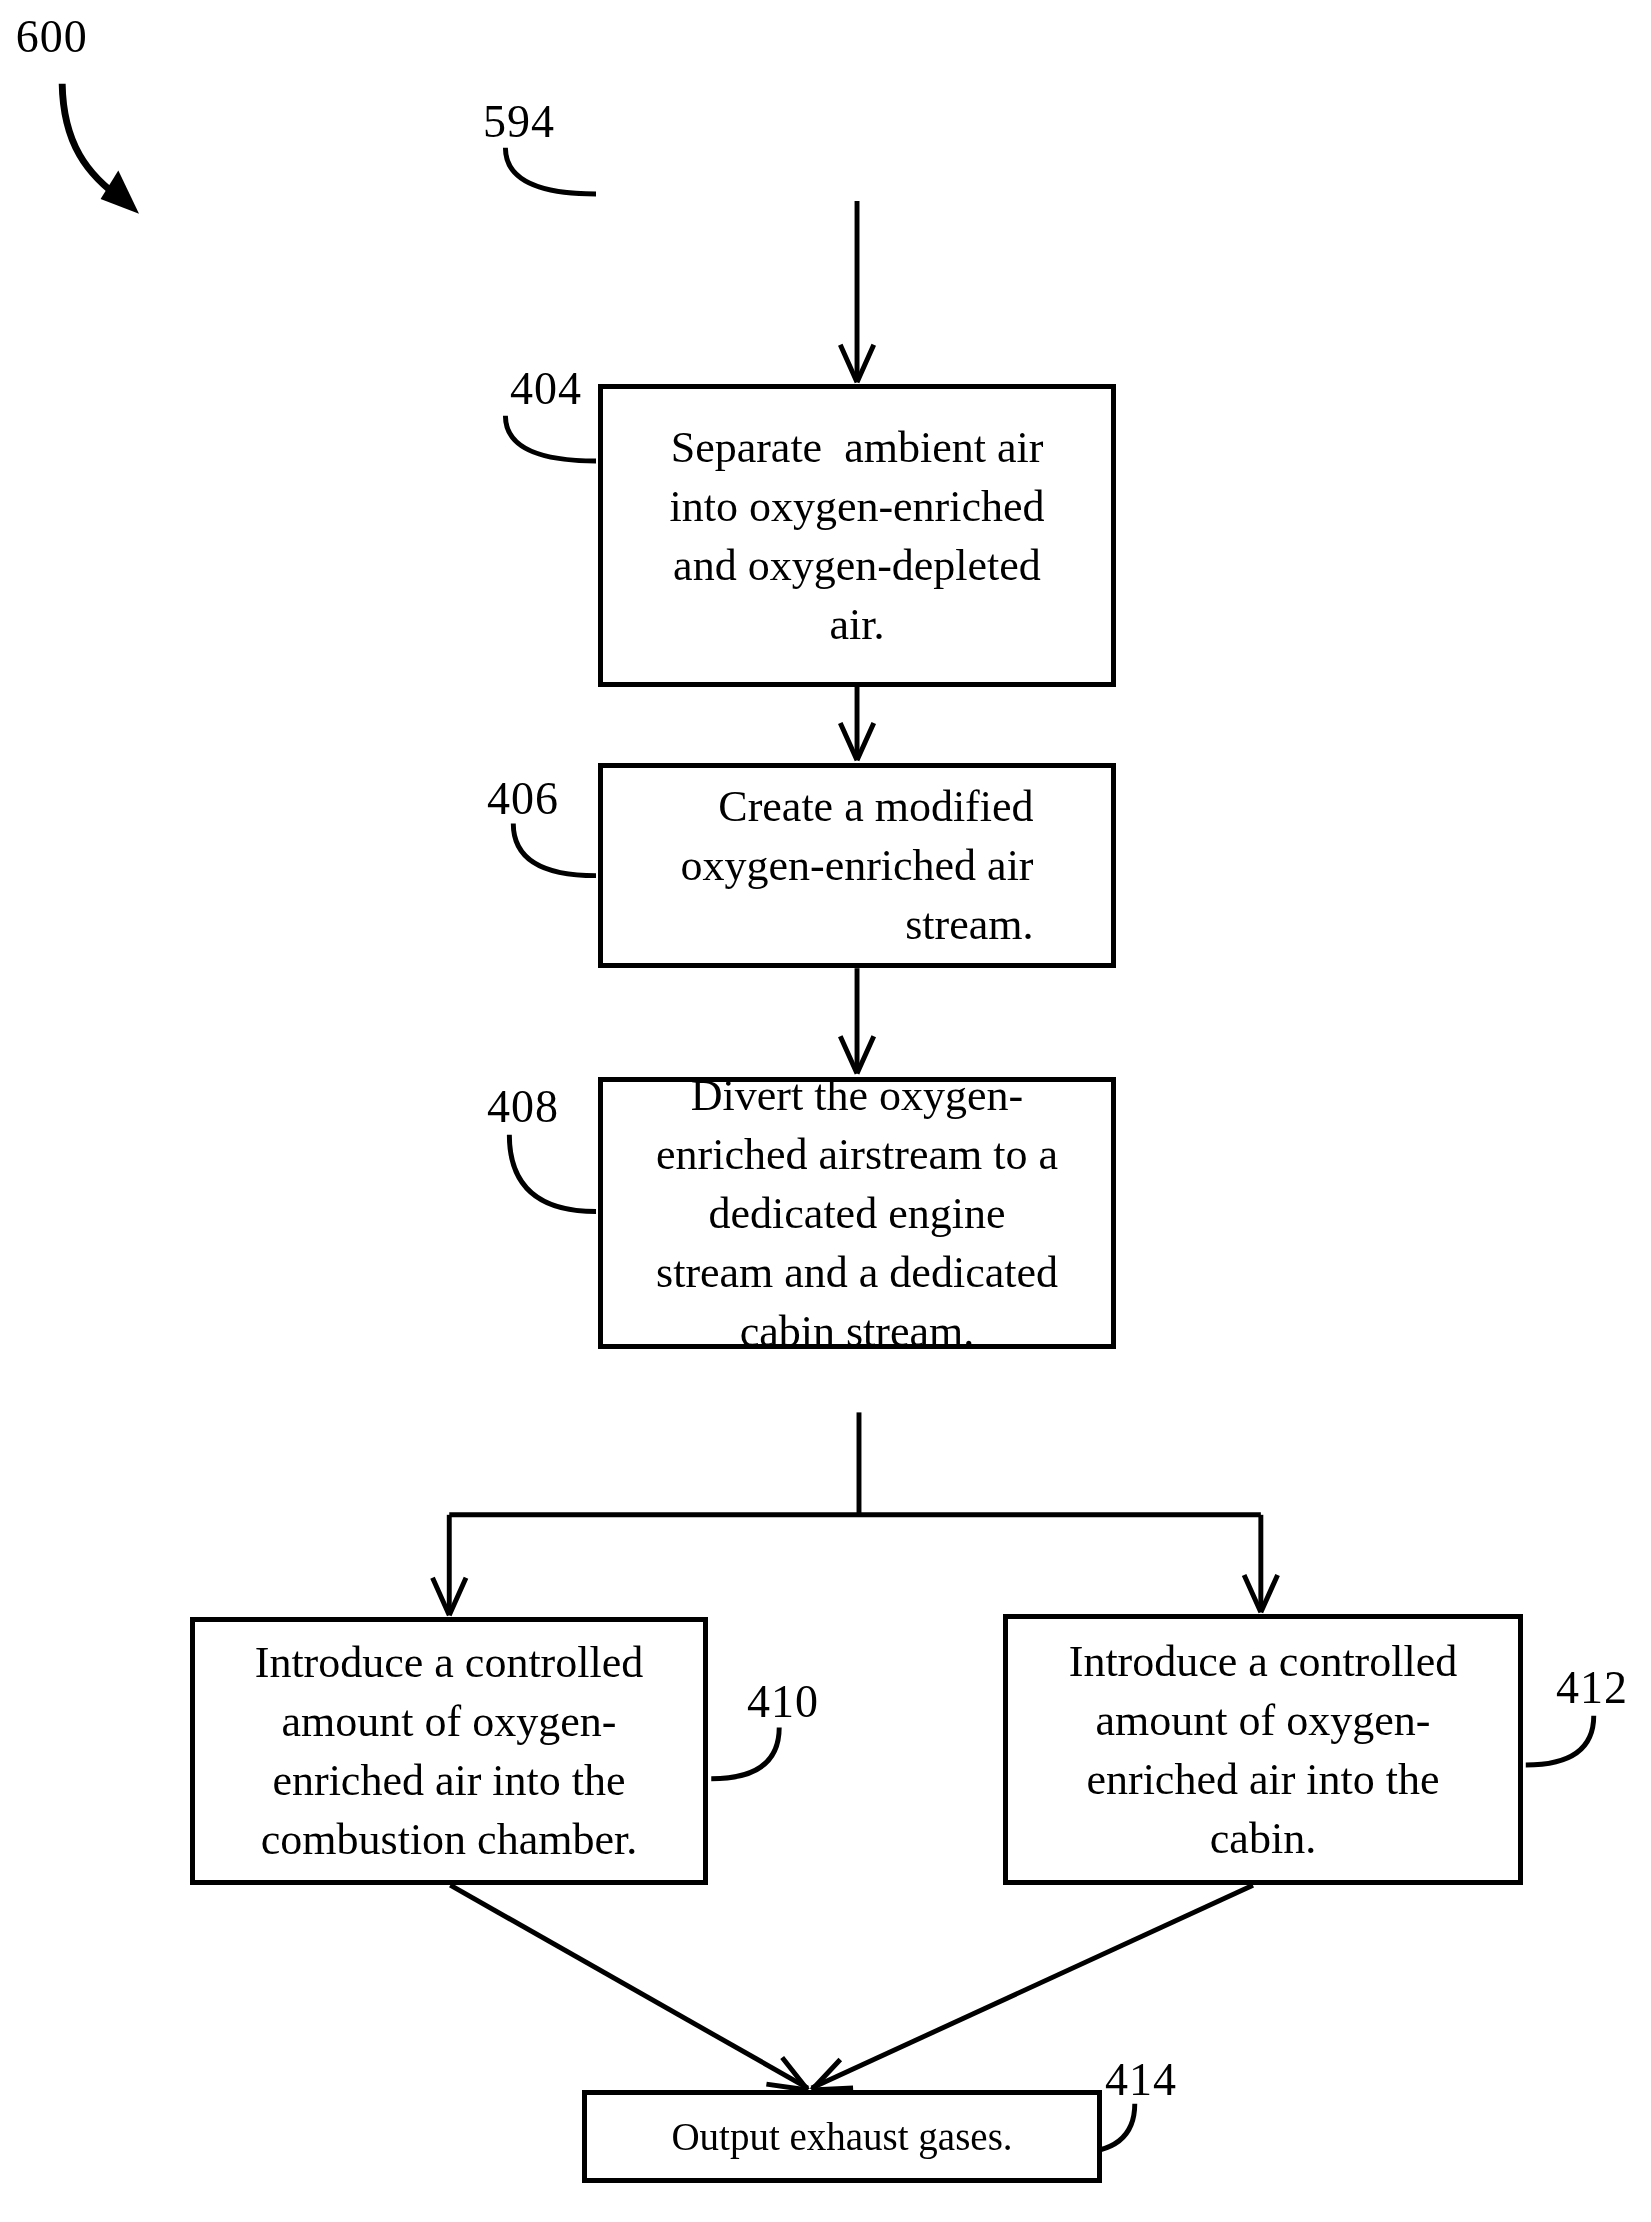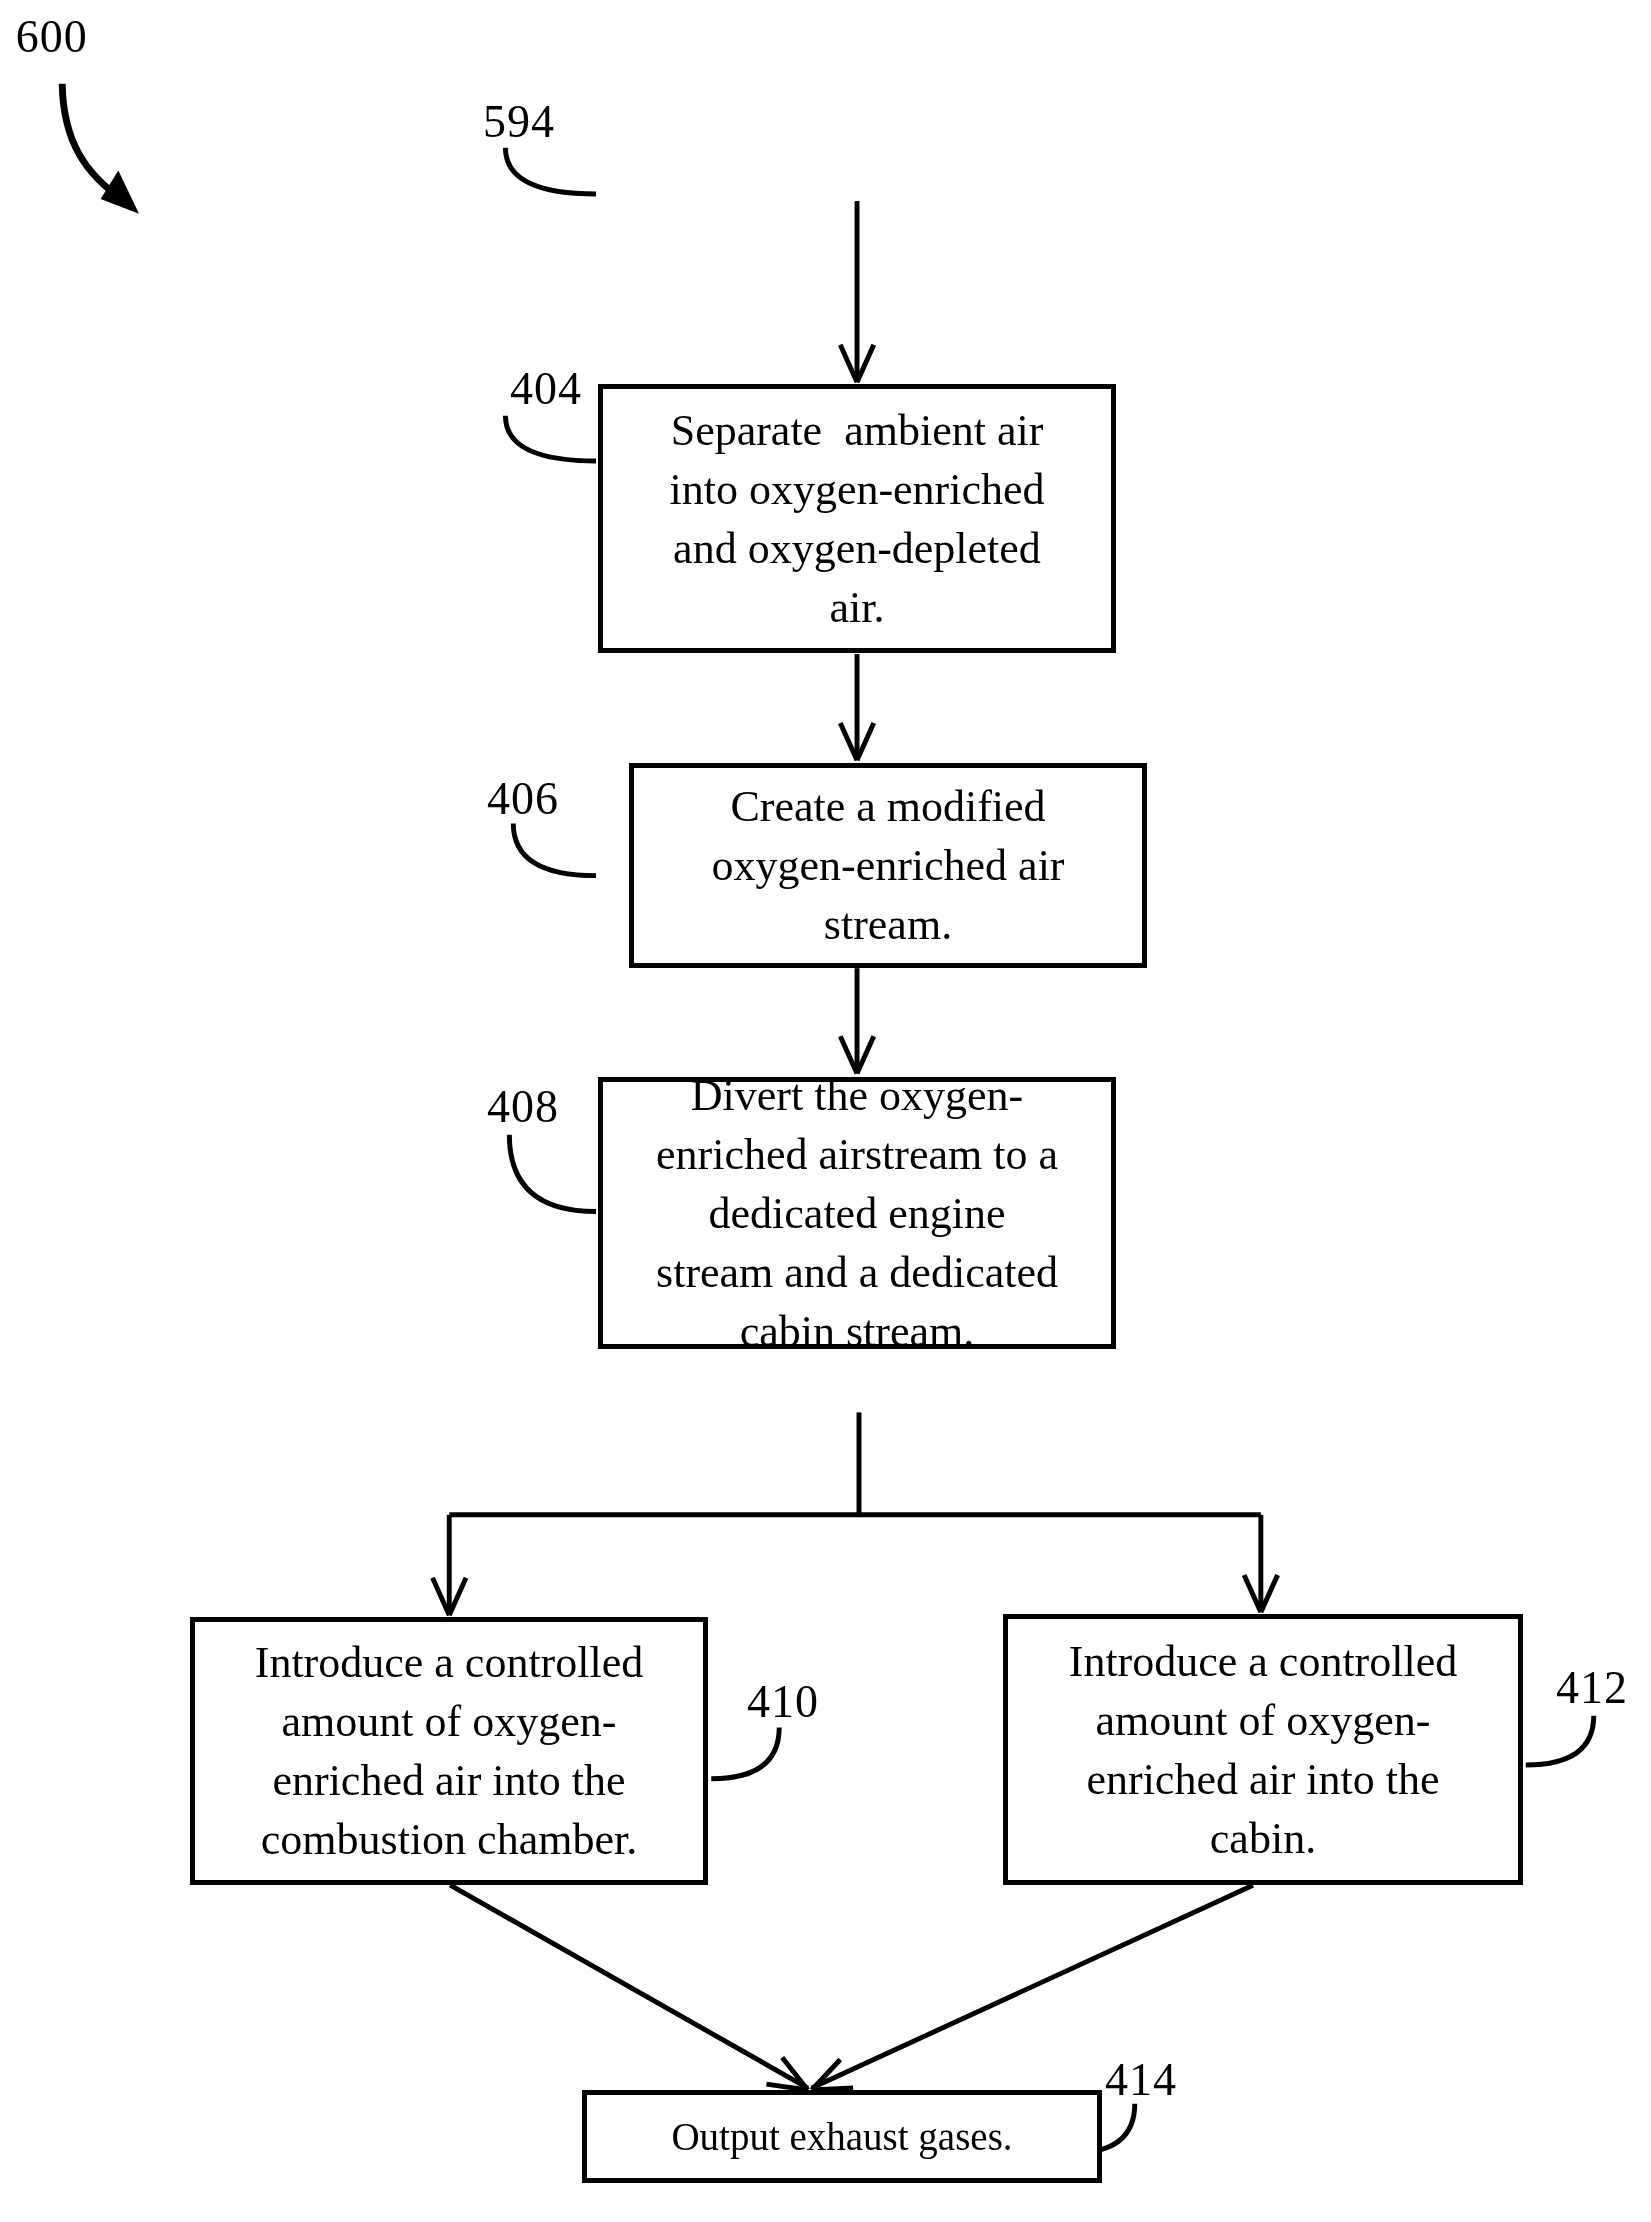--- a/index.html
+++ b/index.html
@@ -38,22 +38,22 @@
     white-space: pre-wrap;
     padding: 0 3.9px;
   }
   .ref-label {
     position: absolute;
     font-size: 46px;
     line-height: 1;
     letter-spacing: 1px;
   }
   #box-402 { left: 598px; top: 114px;  width: 518px; height: 87px;  }
-  #box-404 { left: 598px; top: 384px;  width: 518px; height: 269px; }
-  #box-406 { left: 629px; top: 763px;  width: 518px; height: 205px; }
+  #box-404 { left: 598px; top: 384px;  width: 518px; height: 303px; }
+  #box-406 { left: 598px; top: 763px;  width: 518px; height: 205px; text-align: right; }
   #box-408 { left: 598px; top: 1077px; width: 518px; height: 272px; }
   #box-410 { left: 190px; top: 1617px; width: 518px; height: 268px; }
   #box-412 { left: 1003px; top: 1614px; width: 520px; height: 271px; }
   #box-414 { left: 550px; top: 2090px; width: 520px; height: 93px; font-size: 39px; margin-left: 32px; }
   #ref-400 { left: 15.8px;   top: 13.8px;   }
   #ref-402 { left: 483px;  top: 99px;  }
   #ref-404 { left: 510px;  top: 366px;  }
   #ref-406 { left: 487px;  top: 776px;  }
   #ref-408 { left: 487px;  top: 1084px; }
   #ref-410 { left: 747px;  top: 1679px; }

